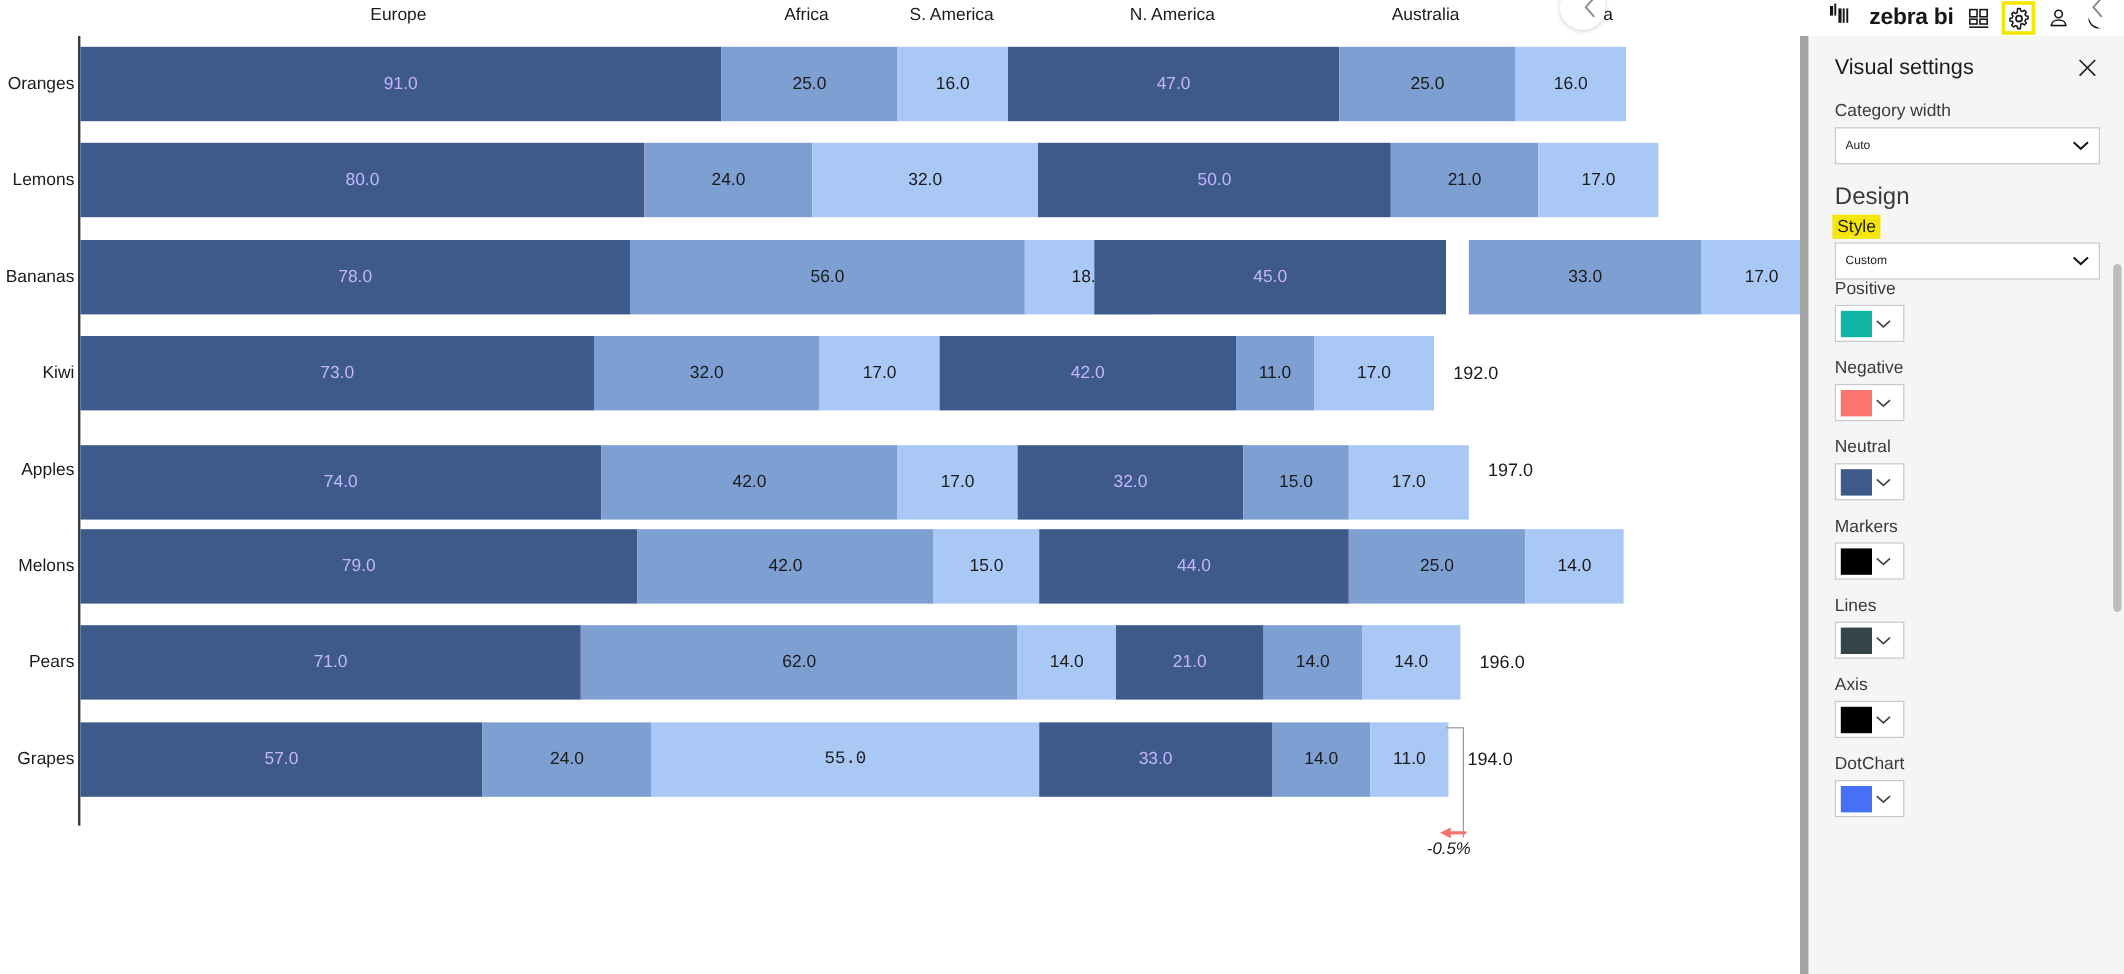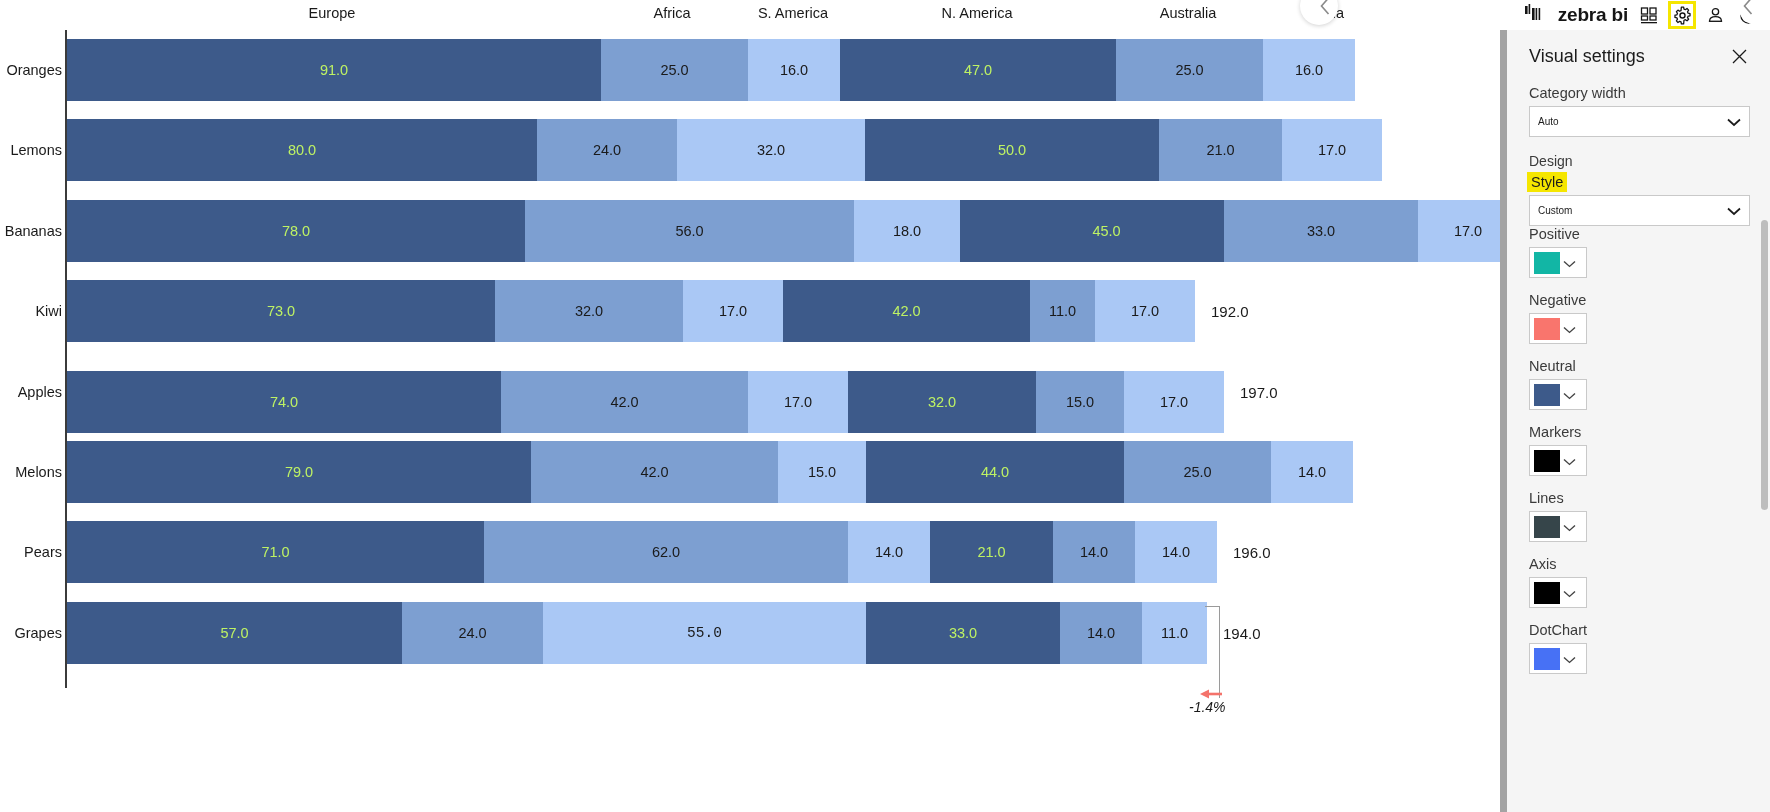--- a/index.html
+++ b/index.html
@@ -91,21 +91,21 @@
     position: absolute;
     top: 0;
     height: 62px;
     display: flex;
     align-items: center;
     justify-content: center;
     font-size: 14.5px;
     overflow: hidden;
     white-space: nowrap;
   }
-  .seg.dark  { background: #3d5a8a; color: #bef264; }
+  .seg.dark  { background: #3d5a8a; color: #c4b5fd; }
   .seg.mid   { background: #7d9fd1; color: #1a1a1a; }
   .seg.light { background: #aac8f5; color: #1a1a1a; }
 
   .row-total {
     position: absolute;
     top: 50%;
     transform: translateY(-50%);
     font-size: 15px;
     color: #1a1a1a;
     white-space: nowrap;
@@ -259,21 +259,21 @@
   .field-label:first-child { margin-top: 0; }
   .field-label.hl {
     background: #f5e600;
     display: inline-block;
     padding: 0 2px;
     outline: 2px solid #f5e600;
     color: #1b1b1b;
     margin-bottom: 5px;
   }
   .section-label {
-    font-size: 14px;
+    font-size: 20px;
     color: #3a3a3a;
     margin: 16px 0 4px 0;
   }
   select.combo {
     -webkit-appearance: none;
     appearance: none;
     width: 100%;
     height: 31px;
     background: #ffffff;
     border: 1px solid #c9c9c9;
@@ -359,21 +359,21 @@
             <div class="seg mid" style="left: 1092px; width: 123px;">21.0</div>
             <div class="seg light" style="left: 1215px; width: 100px;">17.0</div>
           </div>
         </div>
         <div class="row" style="top: 160.8px;">
           <div class="row-label">Bananas</div>
           <div class="bar-track" style="width: 1451px;">
             <div class="seg dark" style="left: 0px; width: 458px;">78.0</div>
             <div class="seg mid" style="left: 458px; width: 329px;">56.0</div>
             <div class="seg light" style="left: 787px; width: 106px;">18.0</div>
-            <div class="seg dark" style="left: 893px; width: 293px;">45.0</div>
+            <div class="seg dark" style="left: 845px; width: 293px;">45.0</div>
             <div class="seg mid" style="left: 1157px; width: 194px;">33.0</div>
             <div class="seg light" style="left: 1351px; width: 100px;">17.0</div>
           </div>
         </div>
         <div class="row" style="top: 241.2px;">
           <div class="row-label">Kiwi</div>
           <div class="bar-track" style="width: 1128px;">
             <div class="seg dark" style="left: 0px; width: 428px;">73.0</div>
             <div class="seg mid" style="left: 428px; width: 188px;">32.0</div>
             <div class="seg light" style="left: 616px; width: 100px;">17.0</div>
@@ -433,21 +433,21 @@
       </div>
 
     <div id="variance-connector-top"></div>
     <div id="variance-connector-v"></div>
     <div id="variance-arrow">
       <svg width="22" height="10" viewBox="0 0 22 10">
         <path d="M0 5 L9 0.5 L9 9.5 Z" fill="#f4736b"></path>
         <rect x="8" y="3.7" width="14" height="2.6" fill="#f4736b"></rect>
       </svg>
     </div>
-    <div id="variance-label">-1.4%</div>
+    <div id="variance-label">-0.5%</div>
 
     <div id="edge-frags">
         <div class="edge-frag" style="left: 1555px; top: 230px;">.0</div>
       </div>
   </div>
 
   <div id="collapse-pill">
     <svg width="13" height="20" viewBox="0 0 13 20">
       <path d="M9.5 2 L2.5 10 L9.5 18" fill="none" stroke="#8a8a8a" stroke-width="1.6"></path>
     </svg>

